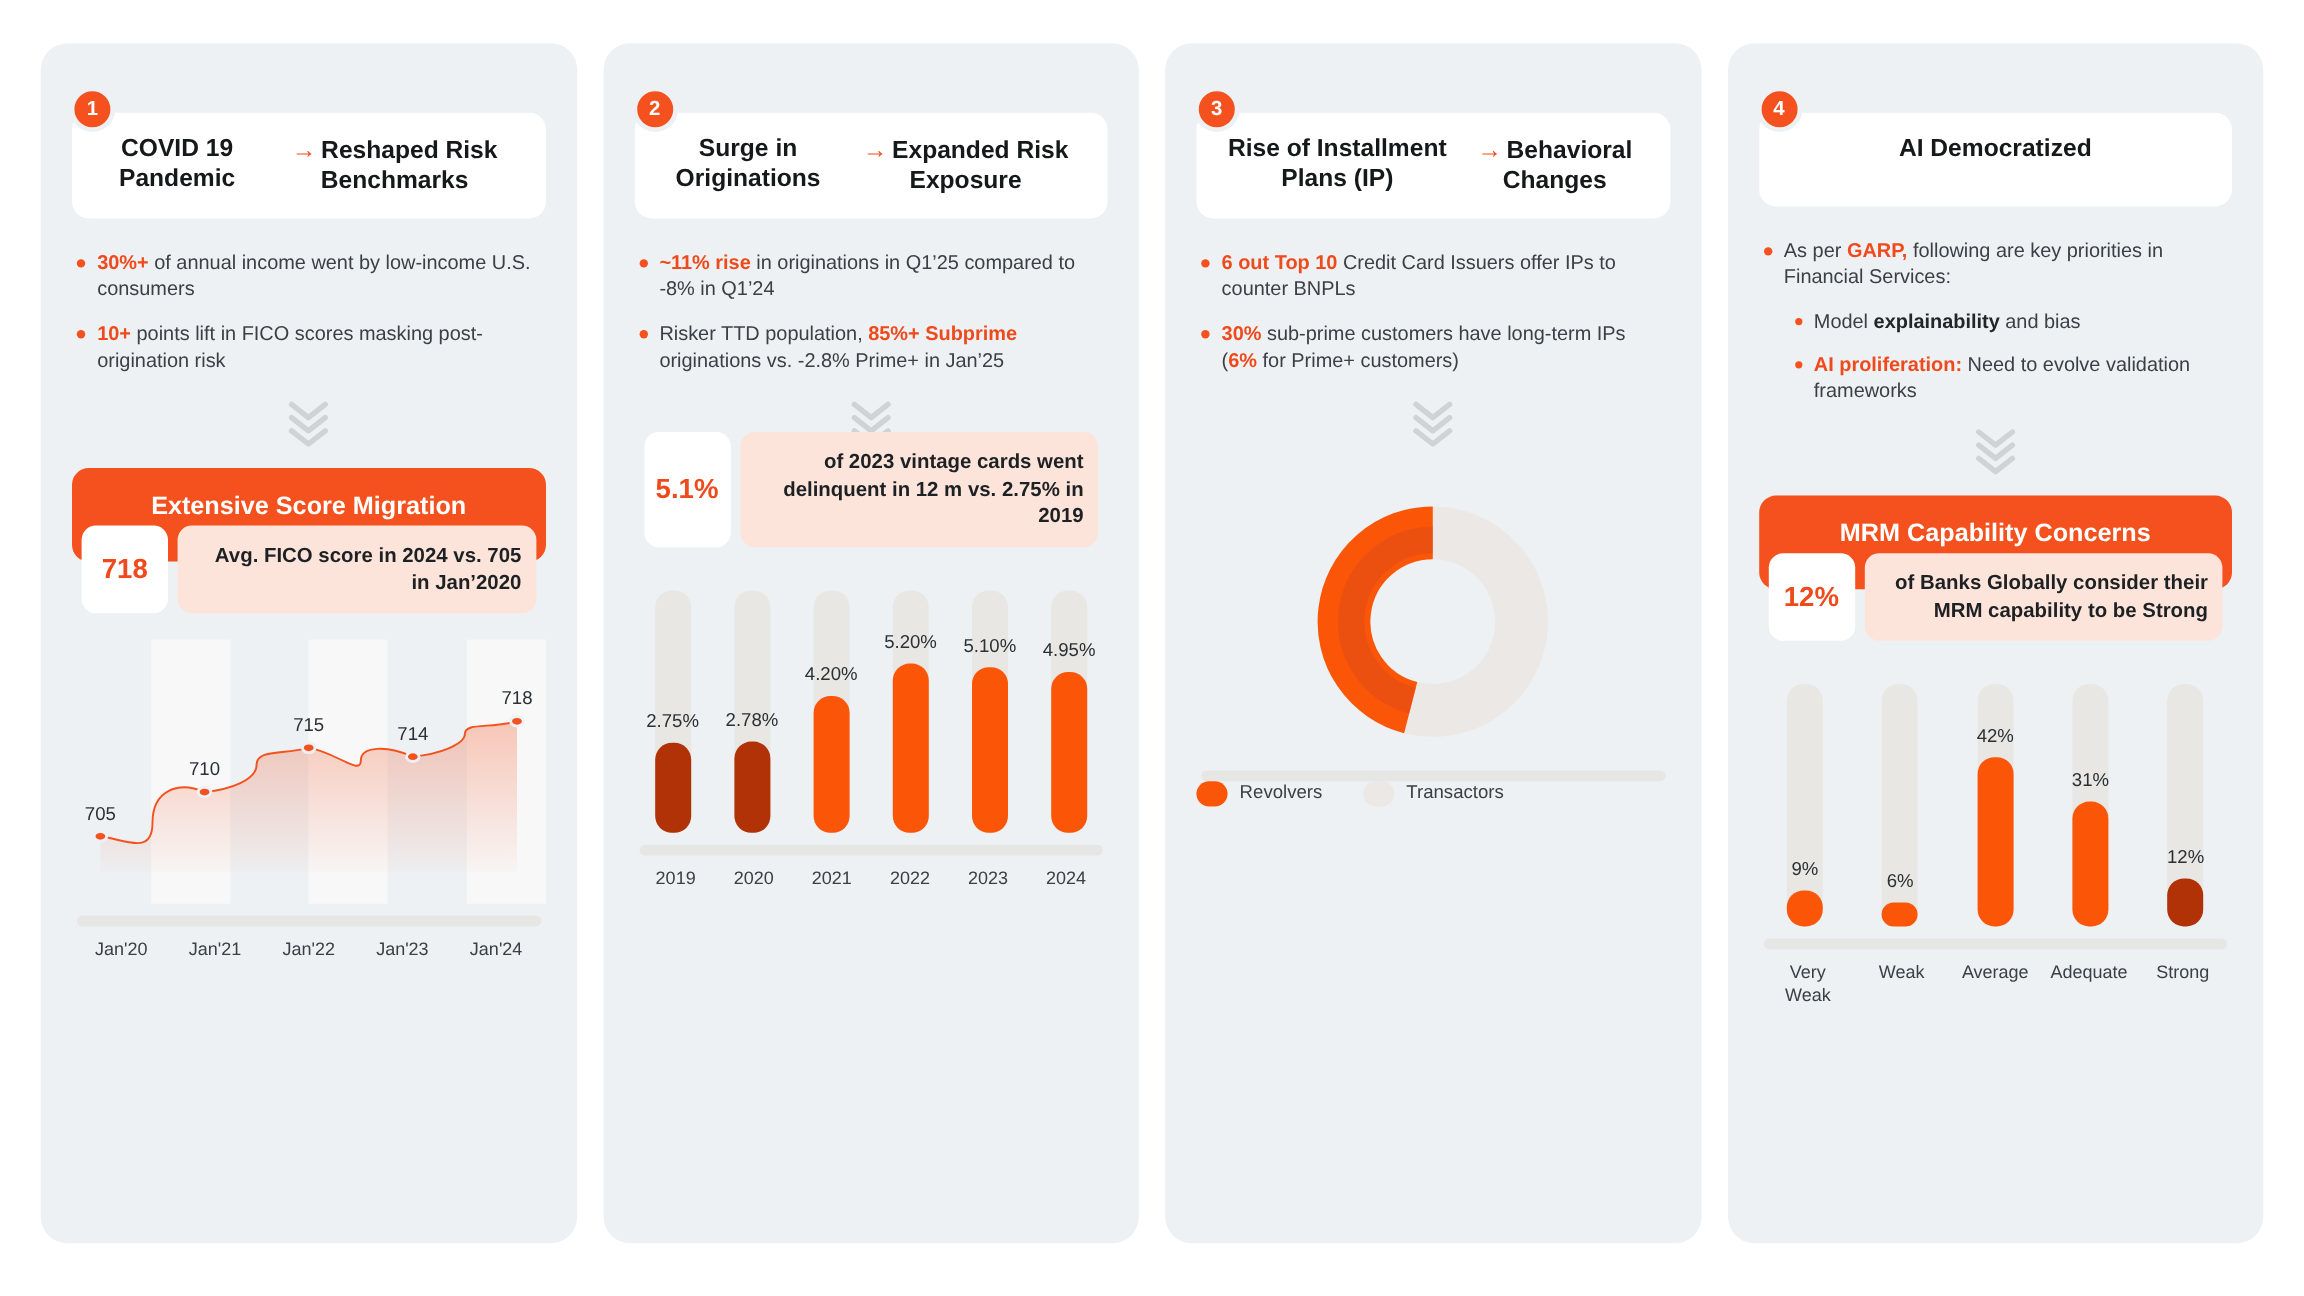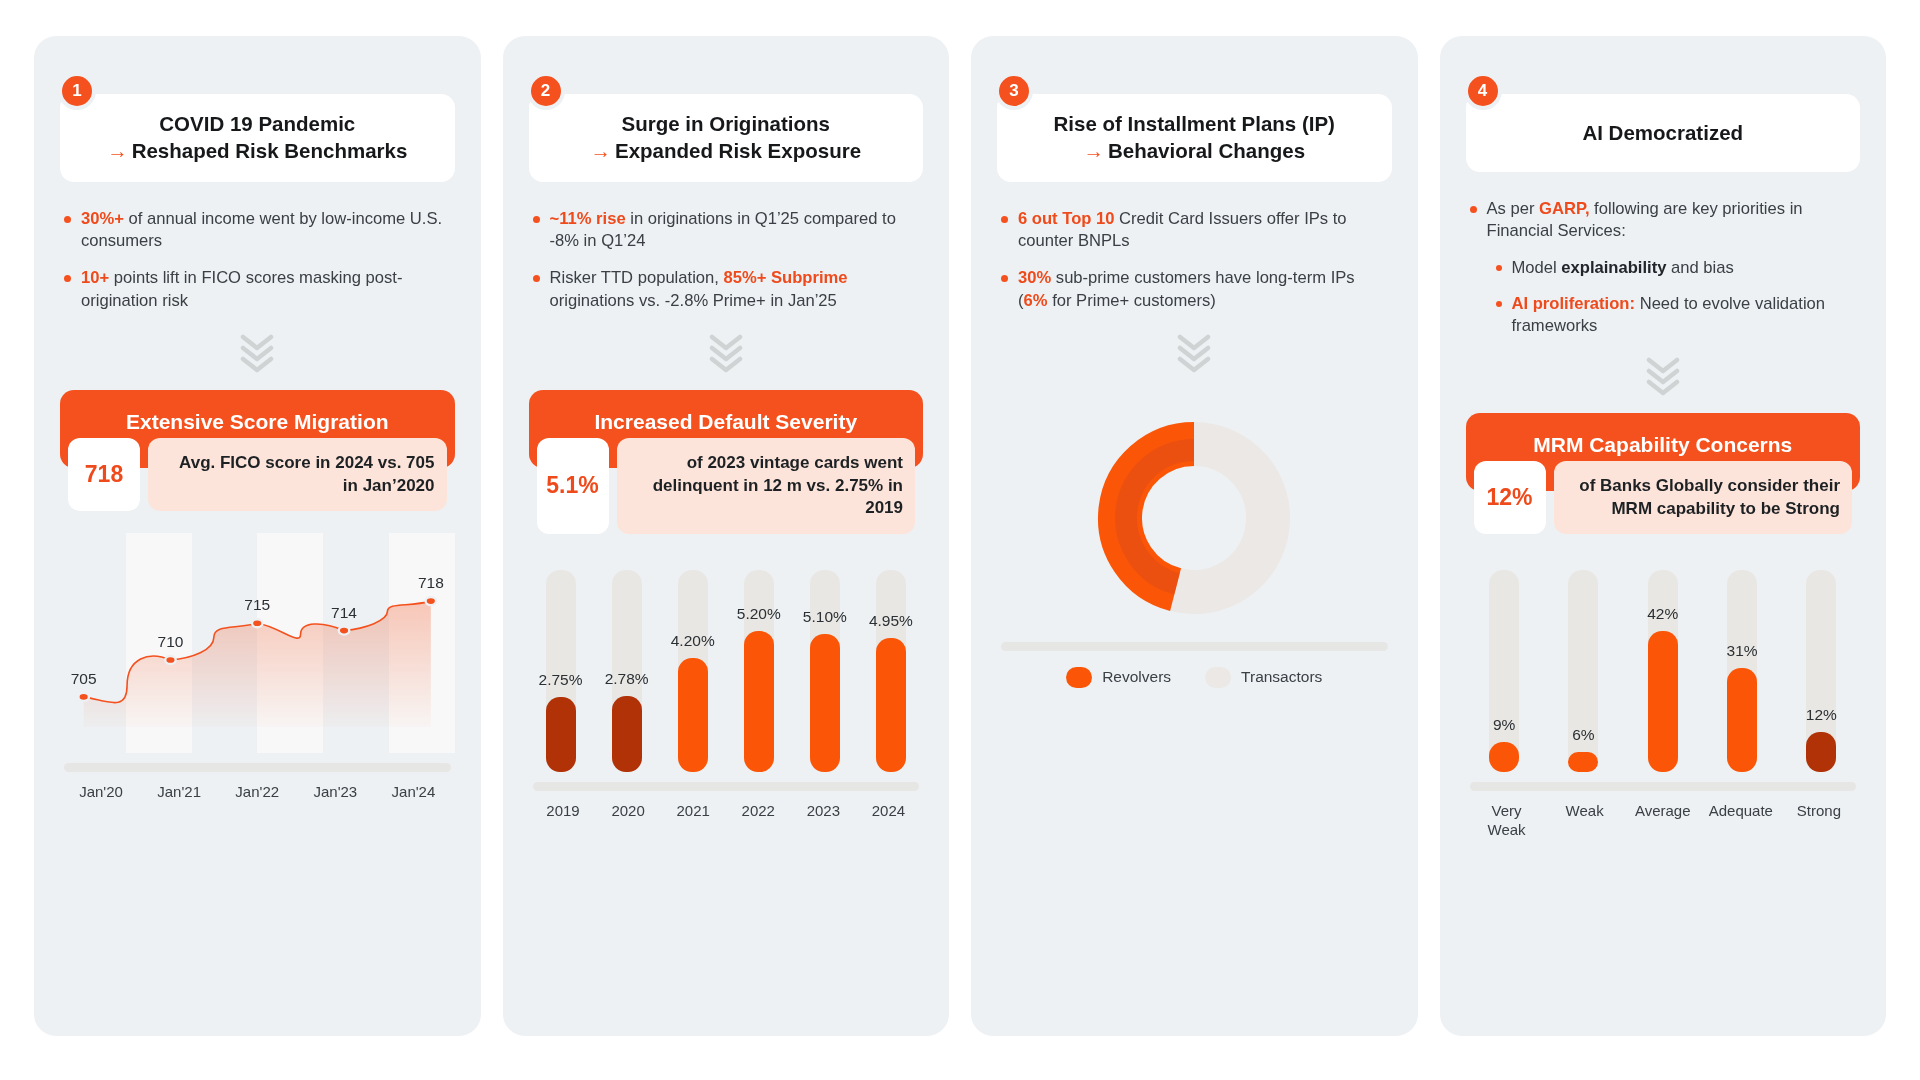--- a/index.html
+++ b/index.html
@@ -39,21 +39,21 @@
     font-size: 17px; font-weight: bold;
     display: flex; align-items: center; justify-content: center;
     z-index: 3;
   }
   .hdr-card {
     background: #ffffff;
     border-radius: 14px;
     padding: 17px 16px 19px 16px;
     text-align: center;
     min-height: 78px;
-    display: flex; flex-direction: column; justify-content: center;
+    display: flex; flex-direction: row; justify-content: center;
   }
   .hdr-l1 { font-size: 20.5px; font-weight: bold; color: #16181a; line-height: 1.22; }
   .hdr-l2 { font-size: 20.5px; font-weight: bold; color: #16181a; line-height: 1.22; margin-top: 2px; }
   .arw { color: #f4511e; font-weight: bold; margin-right: 4px; }
 
   
   .bullets { padding: 26px 34px 0 30px; }
   .bul { display: flex; margin-bottom: 15px; font-size: 16.6px; line-height: 1.34; color: #3a4045; }
   .dot {
     flex: 0 0 auto;
@@ -152,21 +152,21 @@
   }
   .bar.dark { background: #b03206; }
   .bval {
     position: absolute; left: 50%; transform: translateX(-50%);
     font-size: 15.5px; color: #2b3034; white-space: nowrap;
     z-index: 3;
   }
 
   
   .donut-wrap { display: flex; align-items: center; justify-content: center; height: 228px; }
-  .legend { display: flex; justify-content: center; gap: 34px; margin-top: 16px; }
+  .legend { display: flex; justify-content: flex-start; gap: 34px; }
   .lg { display: flex; align-items: center; gap: 10px; font-size: 15.5px; color: #3a4045; }
   .lg-chip { width: 26px; height: 21px; border-radius: 11px; }
   .lg-chip.on { background: #fb5607; }
   .lg-chip.off { background: #ebe8e5; }
 </style>
 </head>
 <body>
 
 <div class="board">
 
@@ -282,21 +282,20 @@
         </svg>
       <svg class="chev" width="34" height="18" viewBox="0 0 34 18">
           <path d="M3 3 L17 14 L31 3" stroke="#cfd3d4" stroke-width="4.5" fill="none" stroke-linecap="round" stroke-linejoin="round"></path>
         </svg>
       <svg class="chev" width="34" height="18" viewBox="0 0 34 18">
           <path d="M3 3 L17 14 L31 3" stroke="#cfd3d4" stroke-width="4.5" fill="none" stroke-linecap="round" stroke-linejoin="round"></path>
         </svg>
     </div>
 
     <div class="ribbon-zone">
-      <div class="ribbon">Increased Default Severity</div>
       <div class="stat-row">
         <div class="stat-num">5.1%</div>
         <div class="stat-txt">of 2023 vintage cards went delinquent in 12 m vs. 2.75% in 2019</div>
       </div>
     </div>
 
     <div class="chart-area">
       <div class="barchart" id="p2-bars">
           <div class="bcol">
       <div class="track" style="height:202px"></div>

